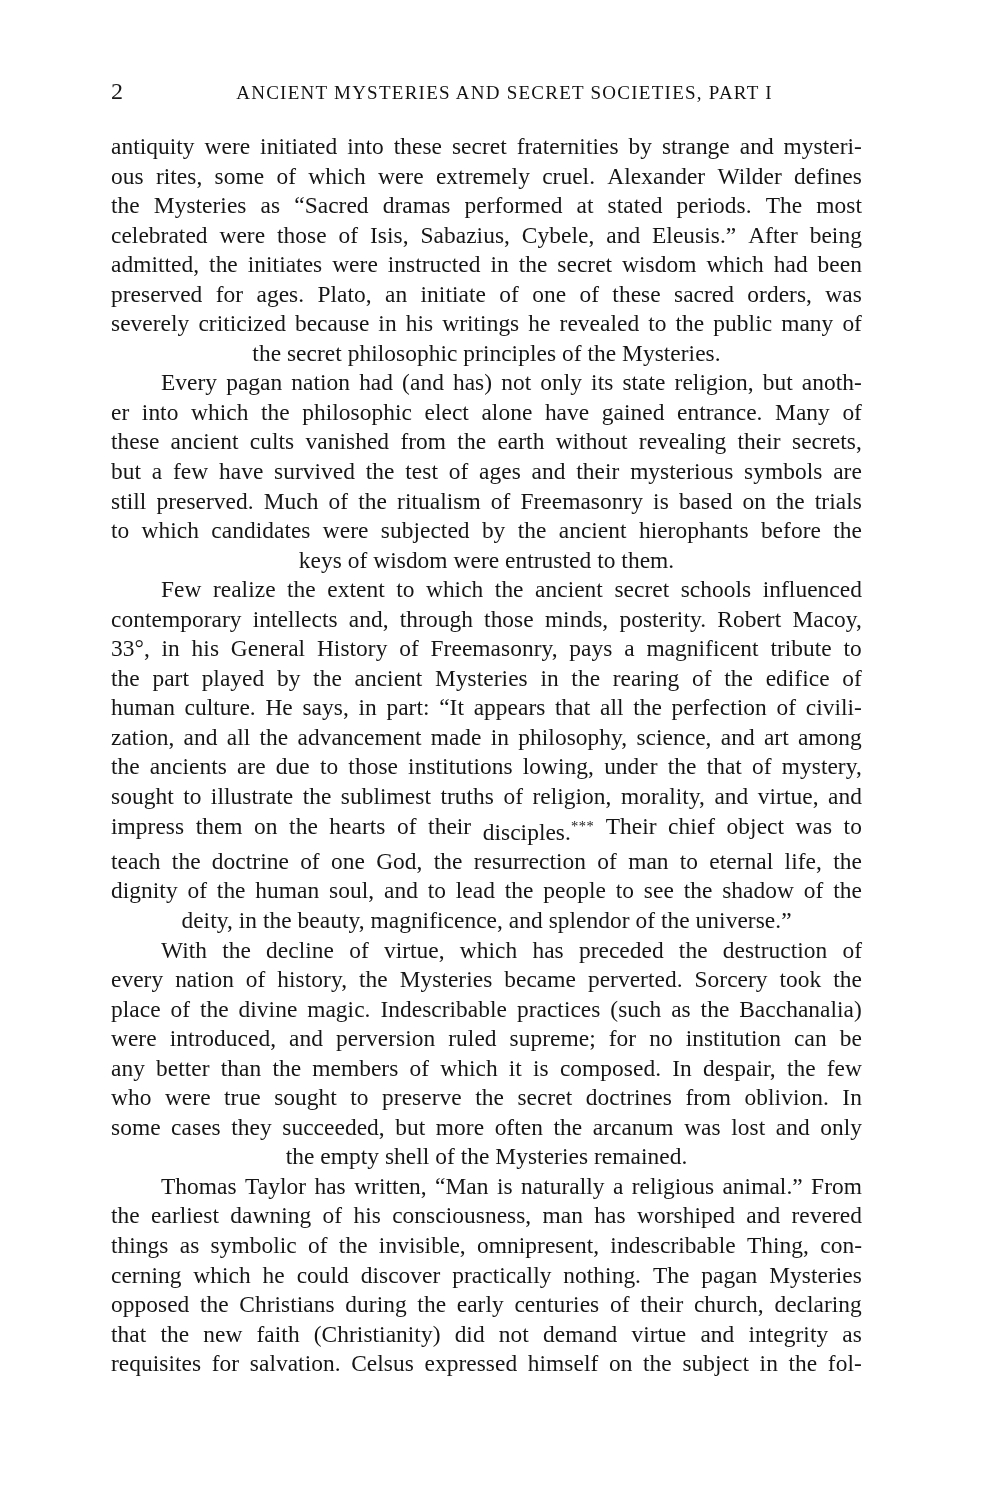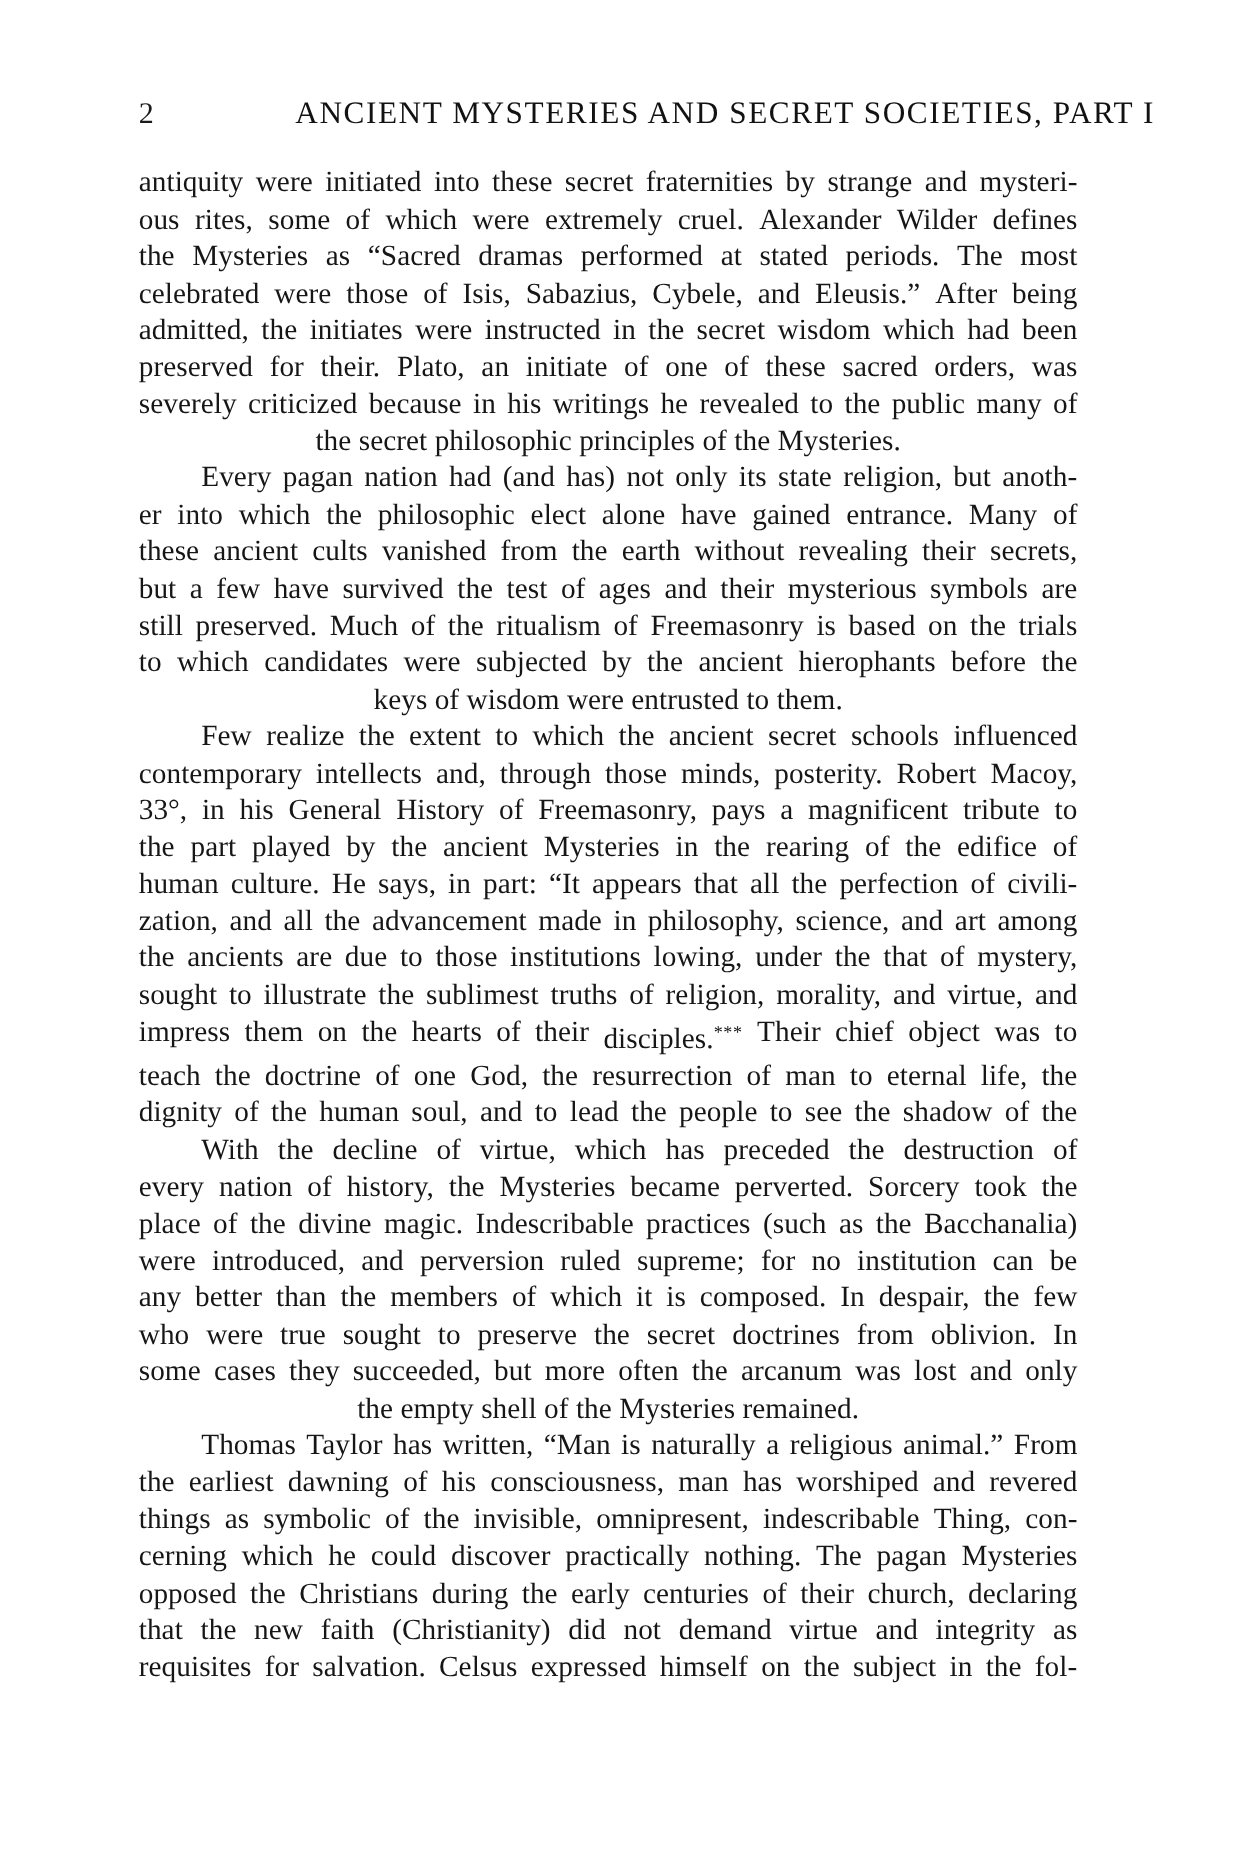--- a/index.html
+++ b/index.html
@@ -29,21 +29,21 @@
   }
   .folio {
     font-size: 24px;
     line-height: 26px;
     color: #1a1a1a;
     letter-spacing: 0.2px;
   }
   .head-title {
     margin-left: 0;
     padding-left: 113px;
-    font-size: 25px;
+    font-size: 19px;
     line-height: 26px;
     letter-spacing: 1.25px;
     font-variant: small-caps;
     text-transform: uppercase;
     color: #121212;
     white-space: nowrap;
   }
 
   
   .textblock {
@@ -161,21 +161,21 @@
           <span class="w">the</span>
           <span class="w">secret</span>
           <span class="w">wisdom</span>
           <span class="w">which</span>
           <span class="w">had</span>
           <span class="w">been</span>
         </span>
       <span class="ln just">
           <span class="w">preserved</span>
           <span class="w">for</span>
-          <span class="w">their.</span>
+          <span class="w">ages.</span>
           <span class="w">Plato,</span>
           <span class="w">an</span>
           <span class="w">initiate</span>
           <span class="w">of</span>
           <span class="w">one</span>
           <span class="w">of</span>
           <span class="w">these</span>
           <span class="w">sacred</span>
           <span class="w">orders,</span>
           <span class="w">was</span>
@@ -444,20 +444,21 @@
           <span class="w">lead</span>
           <span class="w">the</span>
           <span class="w">people</span>
           <span class="w">to</span>
           <span class="w">see</span>
           <span class="w">the</span>
           <span class="w">shadow</span>
           <span class="w">of</span>
           <span class="w">the</span>
         </span>
+      <span class="ln last">deity, in the beauty, magnificence, and splendor of the universe.”</span>
     </p>
 
     <p class="para" style="margin:0">
       <span class="ln just">
           <span class="w"><span class="ind"></span>With</span>
           <span class="w">the</span>
           <span class="w">decline</span>
           <span class="w">of</span>
           <span class="w">virtue,</span>
           <span class="w">which</span>

